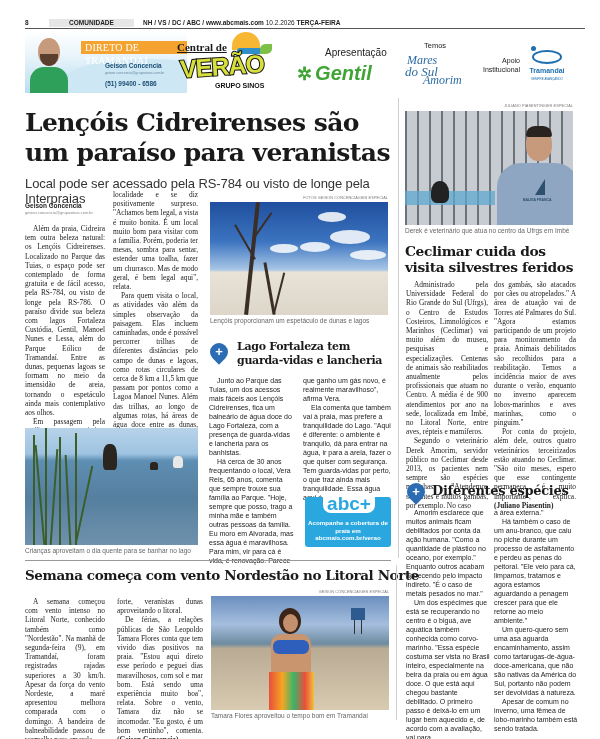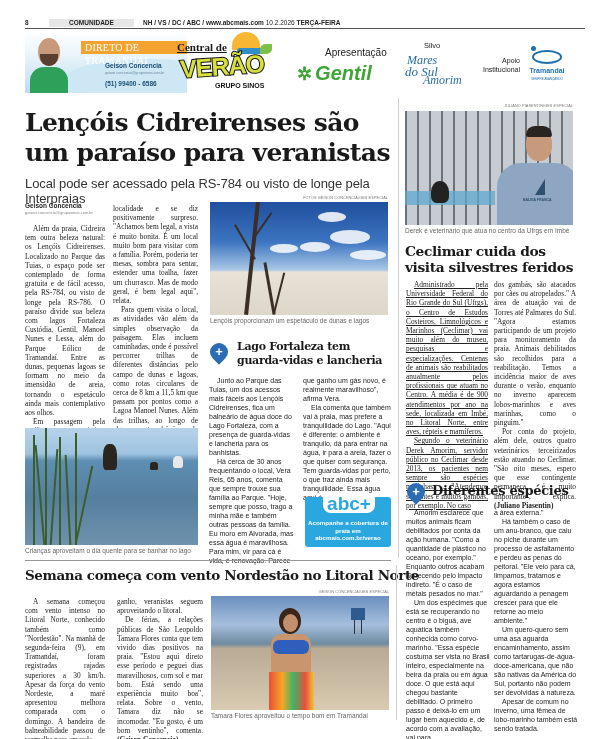--- a/index.html
+++ b/index.html
@@ -56,21 +56,21 @@
 
   .byline { left: 25px; top: 202px; font-family: "Liberation Sans", sans-serif; font-size: 6.5px; font-weight: bold; color: #222; }
   .byline-email { left: 25px; top: 210px; font-family: "Liberation Sans", sans-serif; font-size: 4px; color: #888; }
 
   .col { font-family: "Liberation Serif", serif; font-size: 7.4px; line-height: 9.2px; color: #222; text-align: justify; hyphens: auto; }
   .col p { text-indent: 8px; }
   .col.sans { font-family: "Liberation Sans", sans-serif; font-size: 7px; line-height: 9px; text-align: left; }
   .col b { font-weight: bold; }
 
   .col1 { left: 25px; top: 224px; width: 80px; }
-  .col2 { left: 113px; top: 204px; width: 85px; }
+  .col2 { left: 113px; top: 190px; width: 85px; }
 
   .credit { font-family: "Liberation Sans", sans-serif; font-size: 3.8px; color: #777; letter-spacing: 0.1px; text-transform: uppercase; text-align: right; }
   .caption { font-family: "Liberation Sans", sans-serif; font-size: 6.5px; color: #666; }
 
   
   .photo { overflow: hidden; }
   .ph-dunes { left: 210px; top: 202px; width: 178px; height: 113px; background: linear-gradient(180deg, #1f4f9e 0%, #3c74c0 35%, #a9c7e6 60%, #e8e2d7 62%, #ddd6c9 100%); }
   .ph-dunes .cloud { position: absolute; background: #f3f6fb; border-radius: 50%; opacity: 0.9; }
   .ph-dunes .trunk { position: absolute; background: #3a2e26; }
   .ph-lake { left: 25px; top: 428px; width: 173px; height: 117px; background: linear-gradient(180deg, #b8d3ea 0%, #9ec3e0 22%, #5e8eb3 28%, #557f9f 60%, #6f92ad 100%); }
@@ -110,21 +110,21 @@
   .rule-h { left: 25px; top: 560px; width: 366px; height: 1px; background: #999; }
   .rule-v { left: 398px; top: 98px; width: 1px; height: 460px; background: #cfcfcf; }
   .rule-v2 { left: 396px; top: 565px; width: 1px; height: 155px; background: #cfcfcf; }
 
   .semana-title { left: 25px; top: 567px; width: 370px; font-family: "DejaVu Serif", serif; font-weight: bold; font-size: 13.5px; color: #1a1a1a; letter-spacing: -0.4px; white-space: nowrap; }
   .sem-c1 { left: 25px; top: 597px; width: 80px; }
   .sem-c2 { left: 117px; top: 597px; width: 86px; }
 
   
   .ceclimar-title { left: 405px; top: 243px; width: 170px; font-family: "DejaVu Serif", serif; font-weight: bold; font-size: 13.8px; line-height: 16px; color: #1a1a1a; letter-spacing: -0.4px; }
-  .cec-c1 { left: 406px; top: 280px; width: 82px; text-decoration: underline; }
+  .cec-c1 { left: 406px; top: 280px; width: 82px; }
   .cec-c2 { left: 494px; top: 280px; width: 82px; }
   .dif-title { left: 432px; top: 484px; width: 150px; }
   .dif-c1 { left: 406px; top: 508px; width: 84px; }
   .dif-c2 { left: 494px; top: 508px; width: 84px; }
 </style>
 </head>
 <body>
 
 <div class="abs folio">
   <span class="pg">8</span>
@@ -154,21 +154,21 @@
   <div class="wavelogo"></div>
   <div class="leaf"></div>
   <div class="central">Central de</div>
   <div class="word">VERÃO</div>
   <div class="sinos">GRUPO SINOS</div>
 </div>
 
 <div class="abs sicredi-lbl">Apresentação</div>
 <div class="abs sicredi"><span class="star">✲</span><span>Gentil</span></div>
 
-<div class="abs apoio-lbl">Silvo</div>
+<div class="abs apoio-lbl">Temos</div>
 <div class="abs mares">
   <span class="l1">Mares</span>
   <span class="l2">do Sul</span>
   <span class="l3">Amorim</span>
 </div>
 
 <div class="abs apoio-inst">Apoio Institucional</div>
 <div class="abs tramandai">
   <div class="dot"></div>
   <div class="fish"></div>
@@ -241,21 +241,21 @@
 
 <div class="abs rule-v"></div>
 <div class="abs rule-h"></div>
 
 <h2 class="abs semana-title">Semana começa com vento Nordestão no Litoral Norte</h2>
 <div class="abs col sem-c1">
   <p>A semana começou com vento intenso no Litoral Norte, conhecido também como "Nordestão". Na manhã de segunda-feira (9), em Tramandaí, foram registradas rajadas superiores a 30 km/h. Apesar da força do vento Nordeste, a maré apresentou melhora comparada com o domingo. A bandeira de balneabilidade passou de vermelha para amarela.</p>
 
 </div>
 <div class="abs col sem-c2">
-  <p style="text-indent:0">ganho, veranistas seguem aproveitando o litoral.</p>
+  <p style="text-indent:0">forte, veranistas dunas aproveitando o litoral.</p>
   <p><span>De férias, a relações públicas de São Leopoldo Tamara Flores conta que tem vivido dias positivos na praia. "Estou aqui direto esse período e peguei dias maravilhosos, com sol e mar bom. Está sendo uma experiência muito boa", relata. Sobre o vento, Tamara diz não se incomodar. "Eu gosto, é um bom ventinho", comenta.</span> <b>(Geison Concencia)</b></p>
 </div>
 <div class="abs credit" style="left:250px; top:590px; width:139px;">GEISON CONCENCIA/GES ESPECIAL</div>
 <div class="abs photo ph-beach">
   <div class="tower"></div>
   <div class="tower-legs"></div>
   <div class="woman-head"></div>
   <div class="woman-face"></div>
   <div class="woman-body"></div>
   <div class="bikini"></div>

